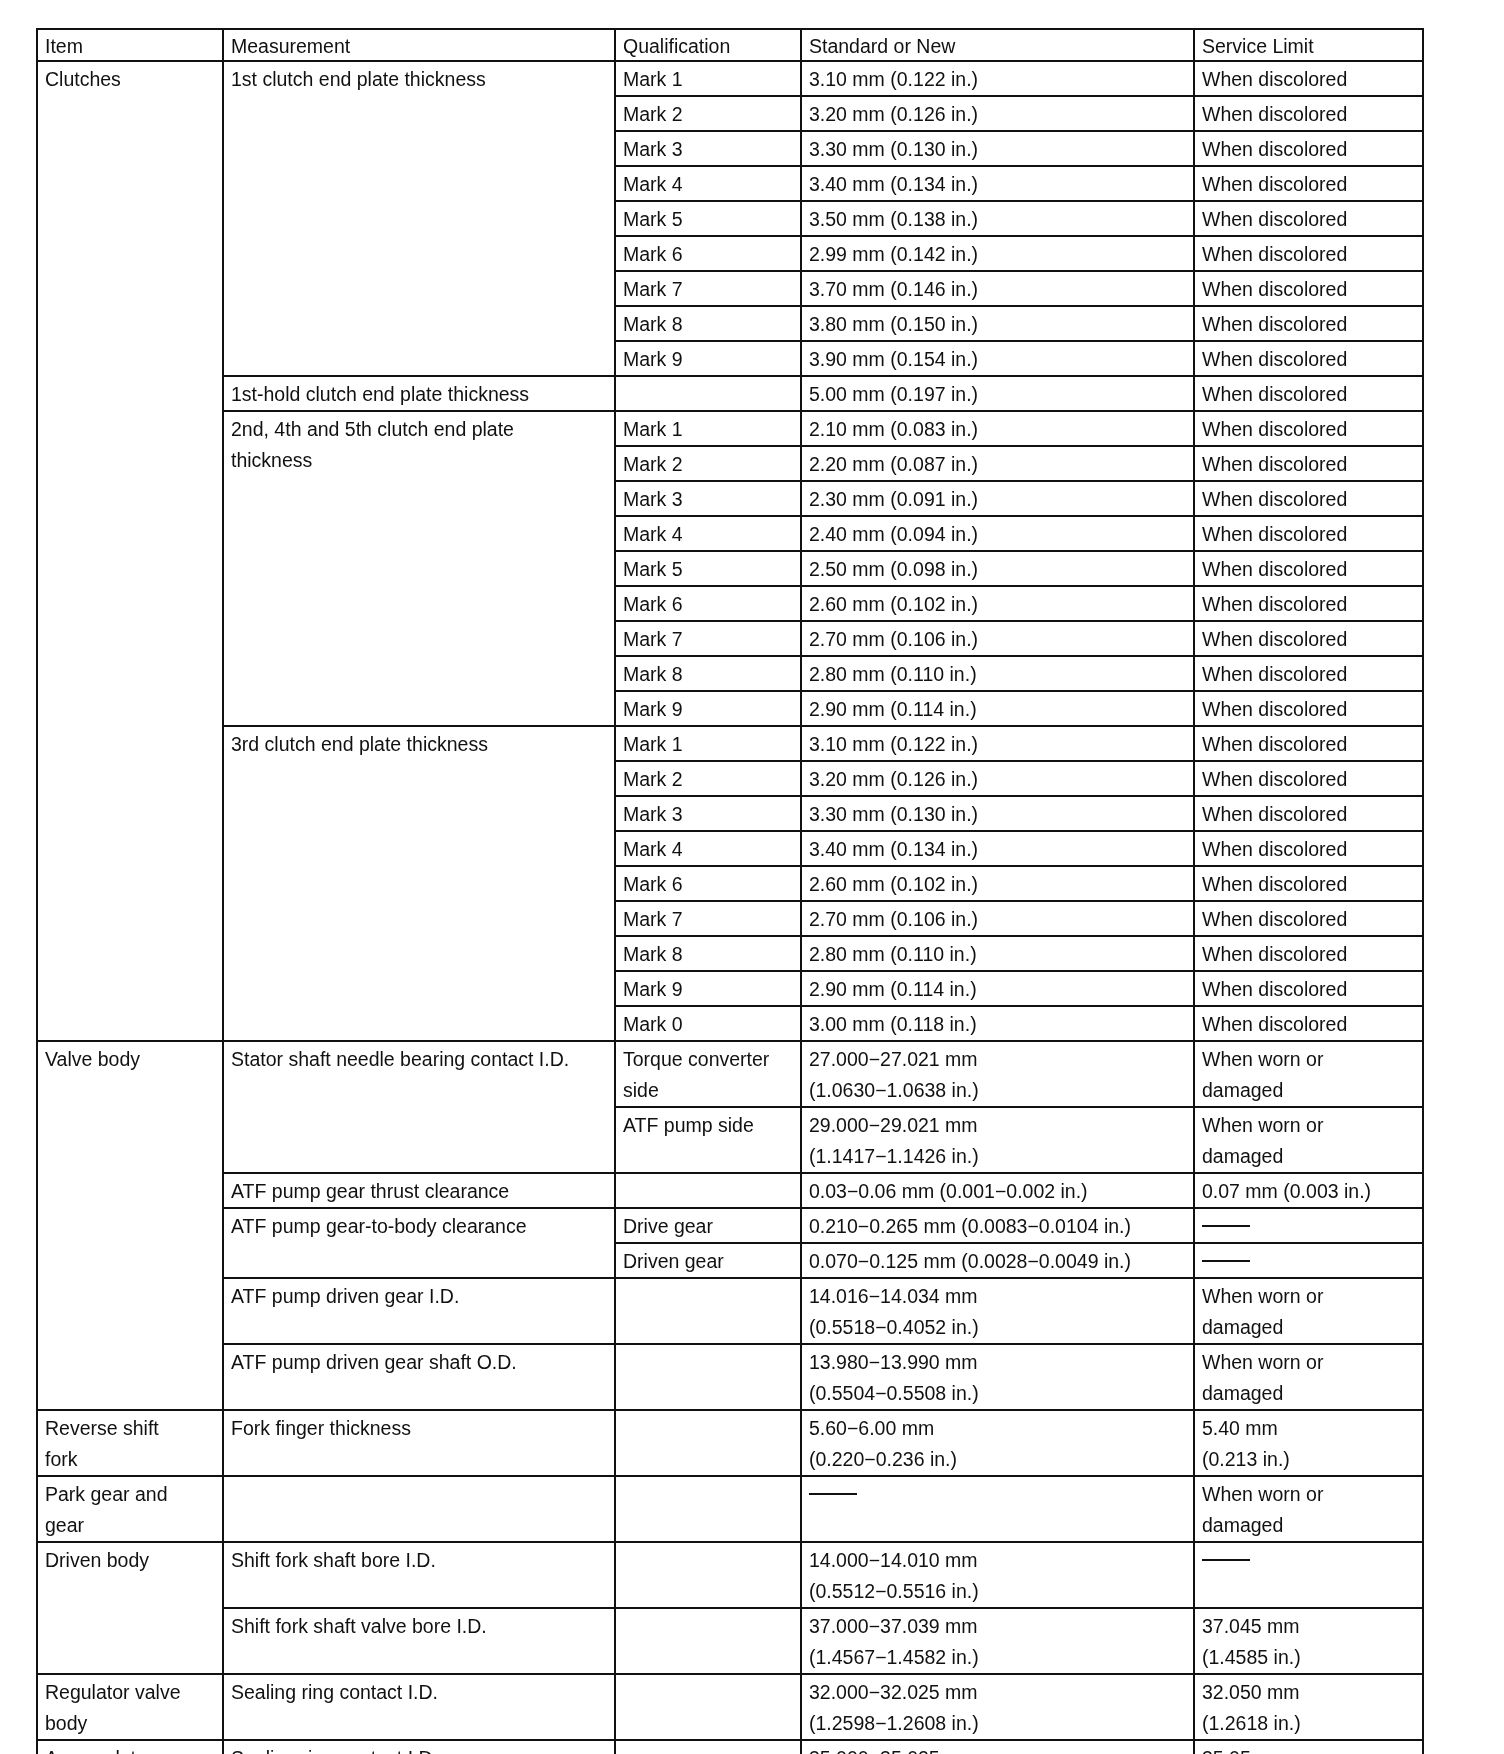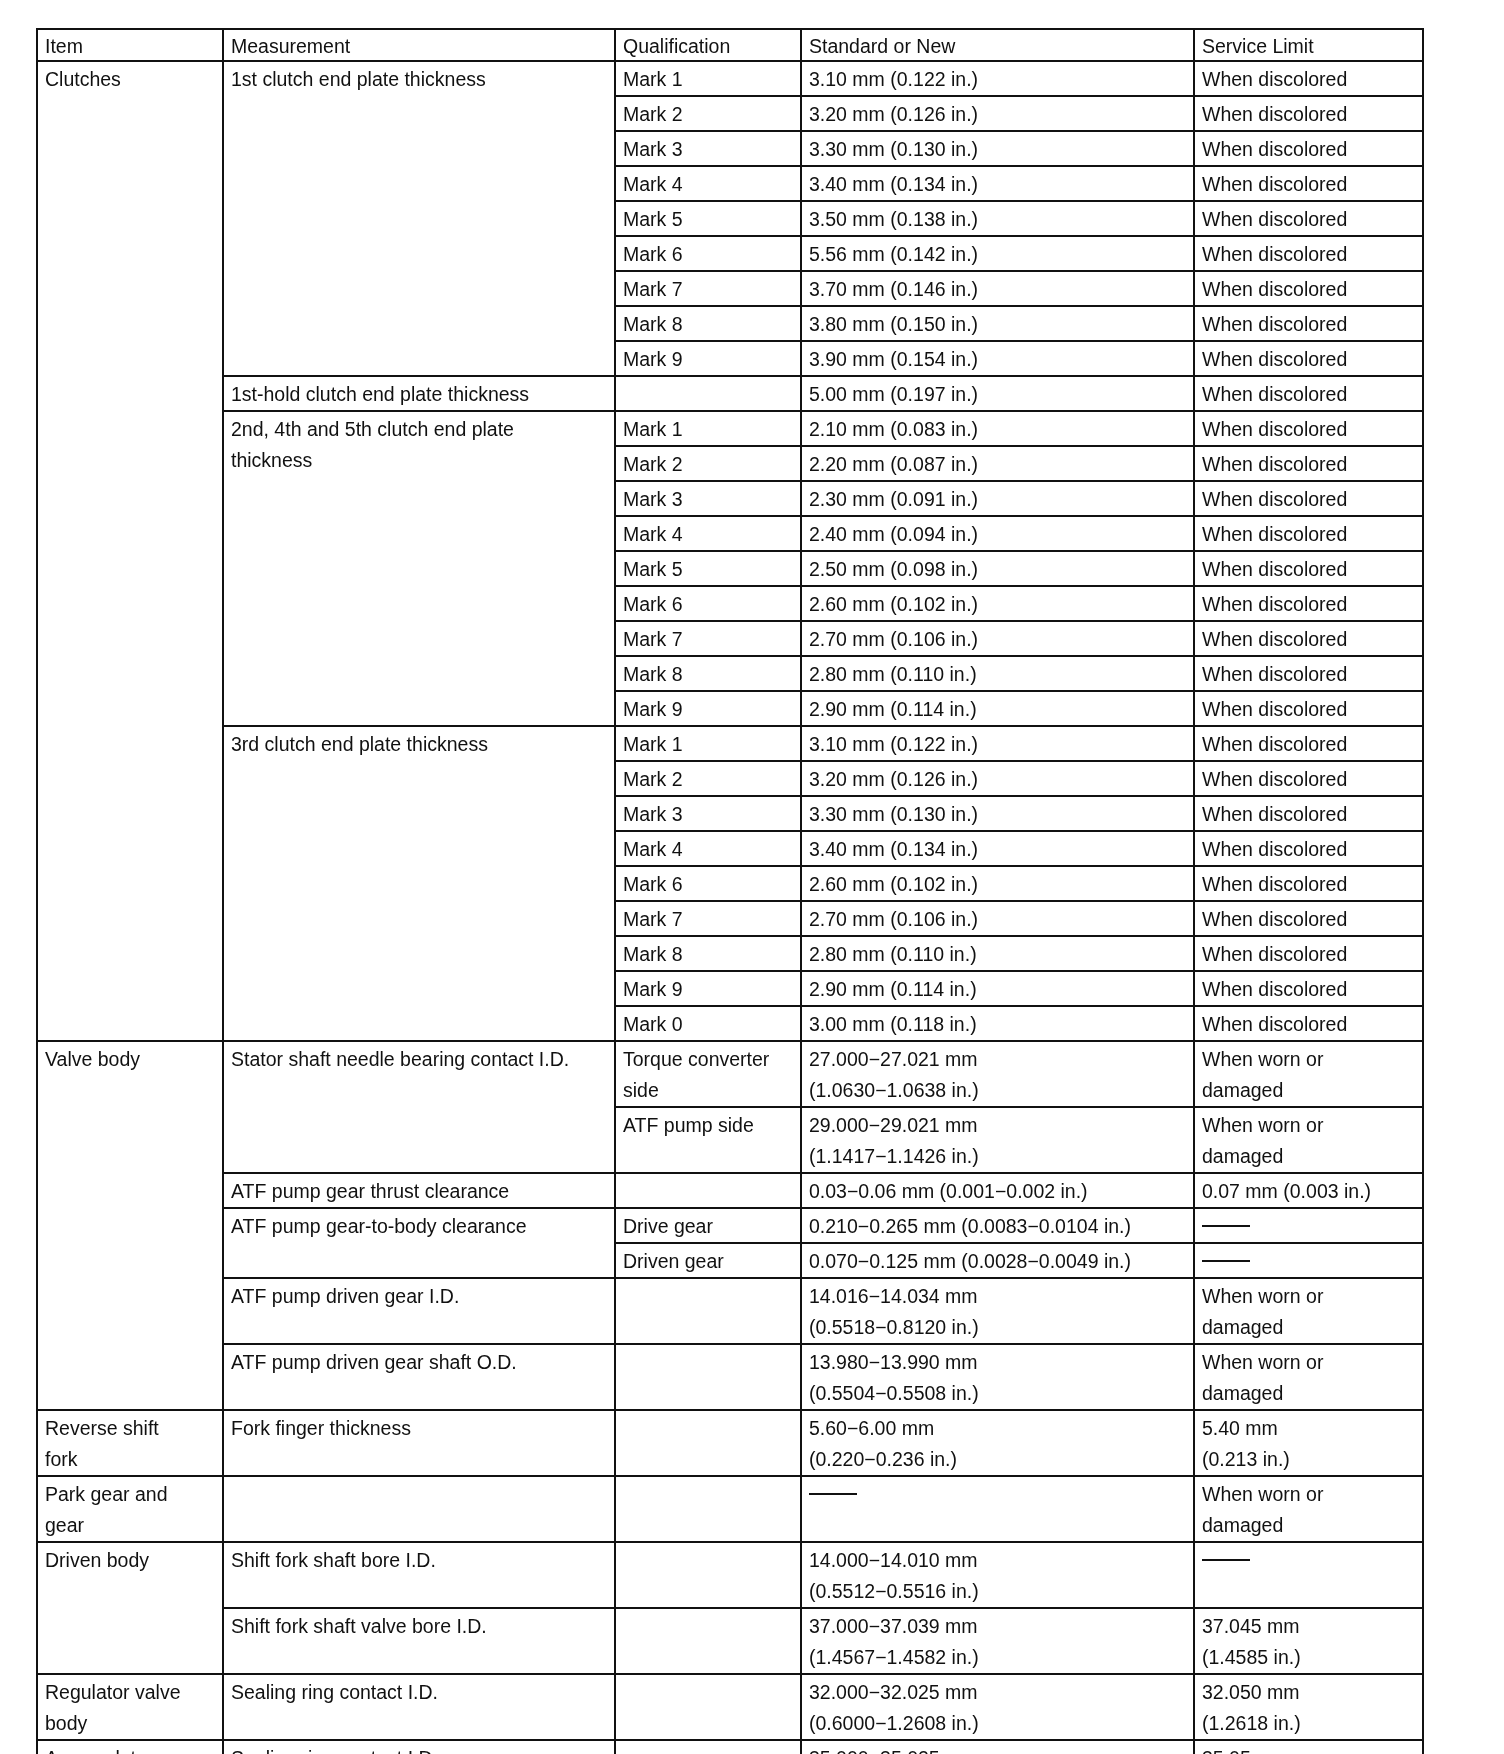--- a/index.html
+++ b/index.html
@@ -62,21 +62,21 @@
         <td>3.40 mm (0.134 in.)</td>
         <td>When discolored</td>
       </tr>
       <tr>
         <td>Mark 5</td>
         <td>3.50 mm (0.138 in.)</td>
         <td>When discolored</td>
       </tr>
       <tr>
         <td>Mark 6</td>
-        <td>5.56 mm (0.142 in.)</td>
+        <td>2.99 mm (0.142 in.)</td>
         <td>When discolored</td>
       </tr>
       <tr>
         <td>Mark 7</td>
         <td>3.70 mm (0.146 in.)</td>
         <td>When discolored</td>
       </tr>
       <tr>
         <td>Mark 8</td>
         <td>3.80 mm (0.150 in.)</td>
@@ -230,21 +230,21 @@
       <tr>
         <td>Driven gear</td>
         <td>0.070−0.125 mm (0.0028−0.0049 in.)</td>
         <td><span class="dash"></span></td>
       </tr>
       <tr>
         <td rowspan="1">ATF pump driven gear I.D.</td>
         <td></td>
         <td>
           <div>14.016−14.034 mm</div>
-          <div>(0.5518−0.8120 in.)</div>
+          <div>(0.5518−0.4052 in.)</div>
         </td>
         <td>
           <div>When worn or</div>
           <div>damaged</div>
         </td>
       </tr>
       <tr>
         <td rowspan="1">ATF pump driven gear shaft O.D.</td>
         <td></td>
         <td>
@@ -309,21 +309,21 @@
       </tr>
       <tr>
         <td rowspan="1">
           <div>Regulator valve</div>
           <div>body</div>
         </td>
         <td rowspan="1">Sealing ring contact I.D.</td>
         <td></td>
         <td>
           <div>32.000−32.025 mm</div>
-          <div>(0.6000−1.2608 in.)</div>
+          <div>(1.2598−1.2608 in.)</div>
         </td>
         <td>
           <div>32.050 mm</div>
           <div>(1.2618 in.)</div>
         </td>
       </tr>
       <tr>
         <td rowspan="1">
           <div>Accumulator</div>
         </td>

